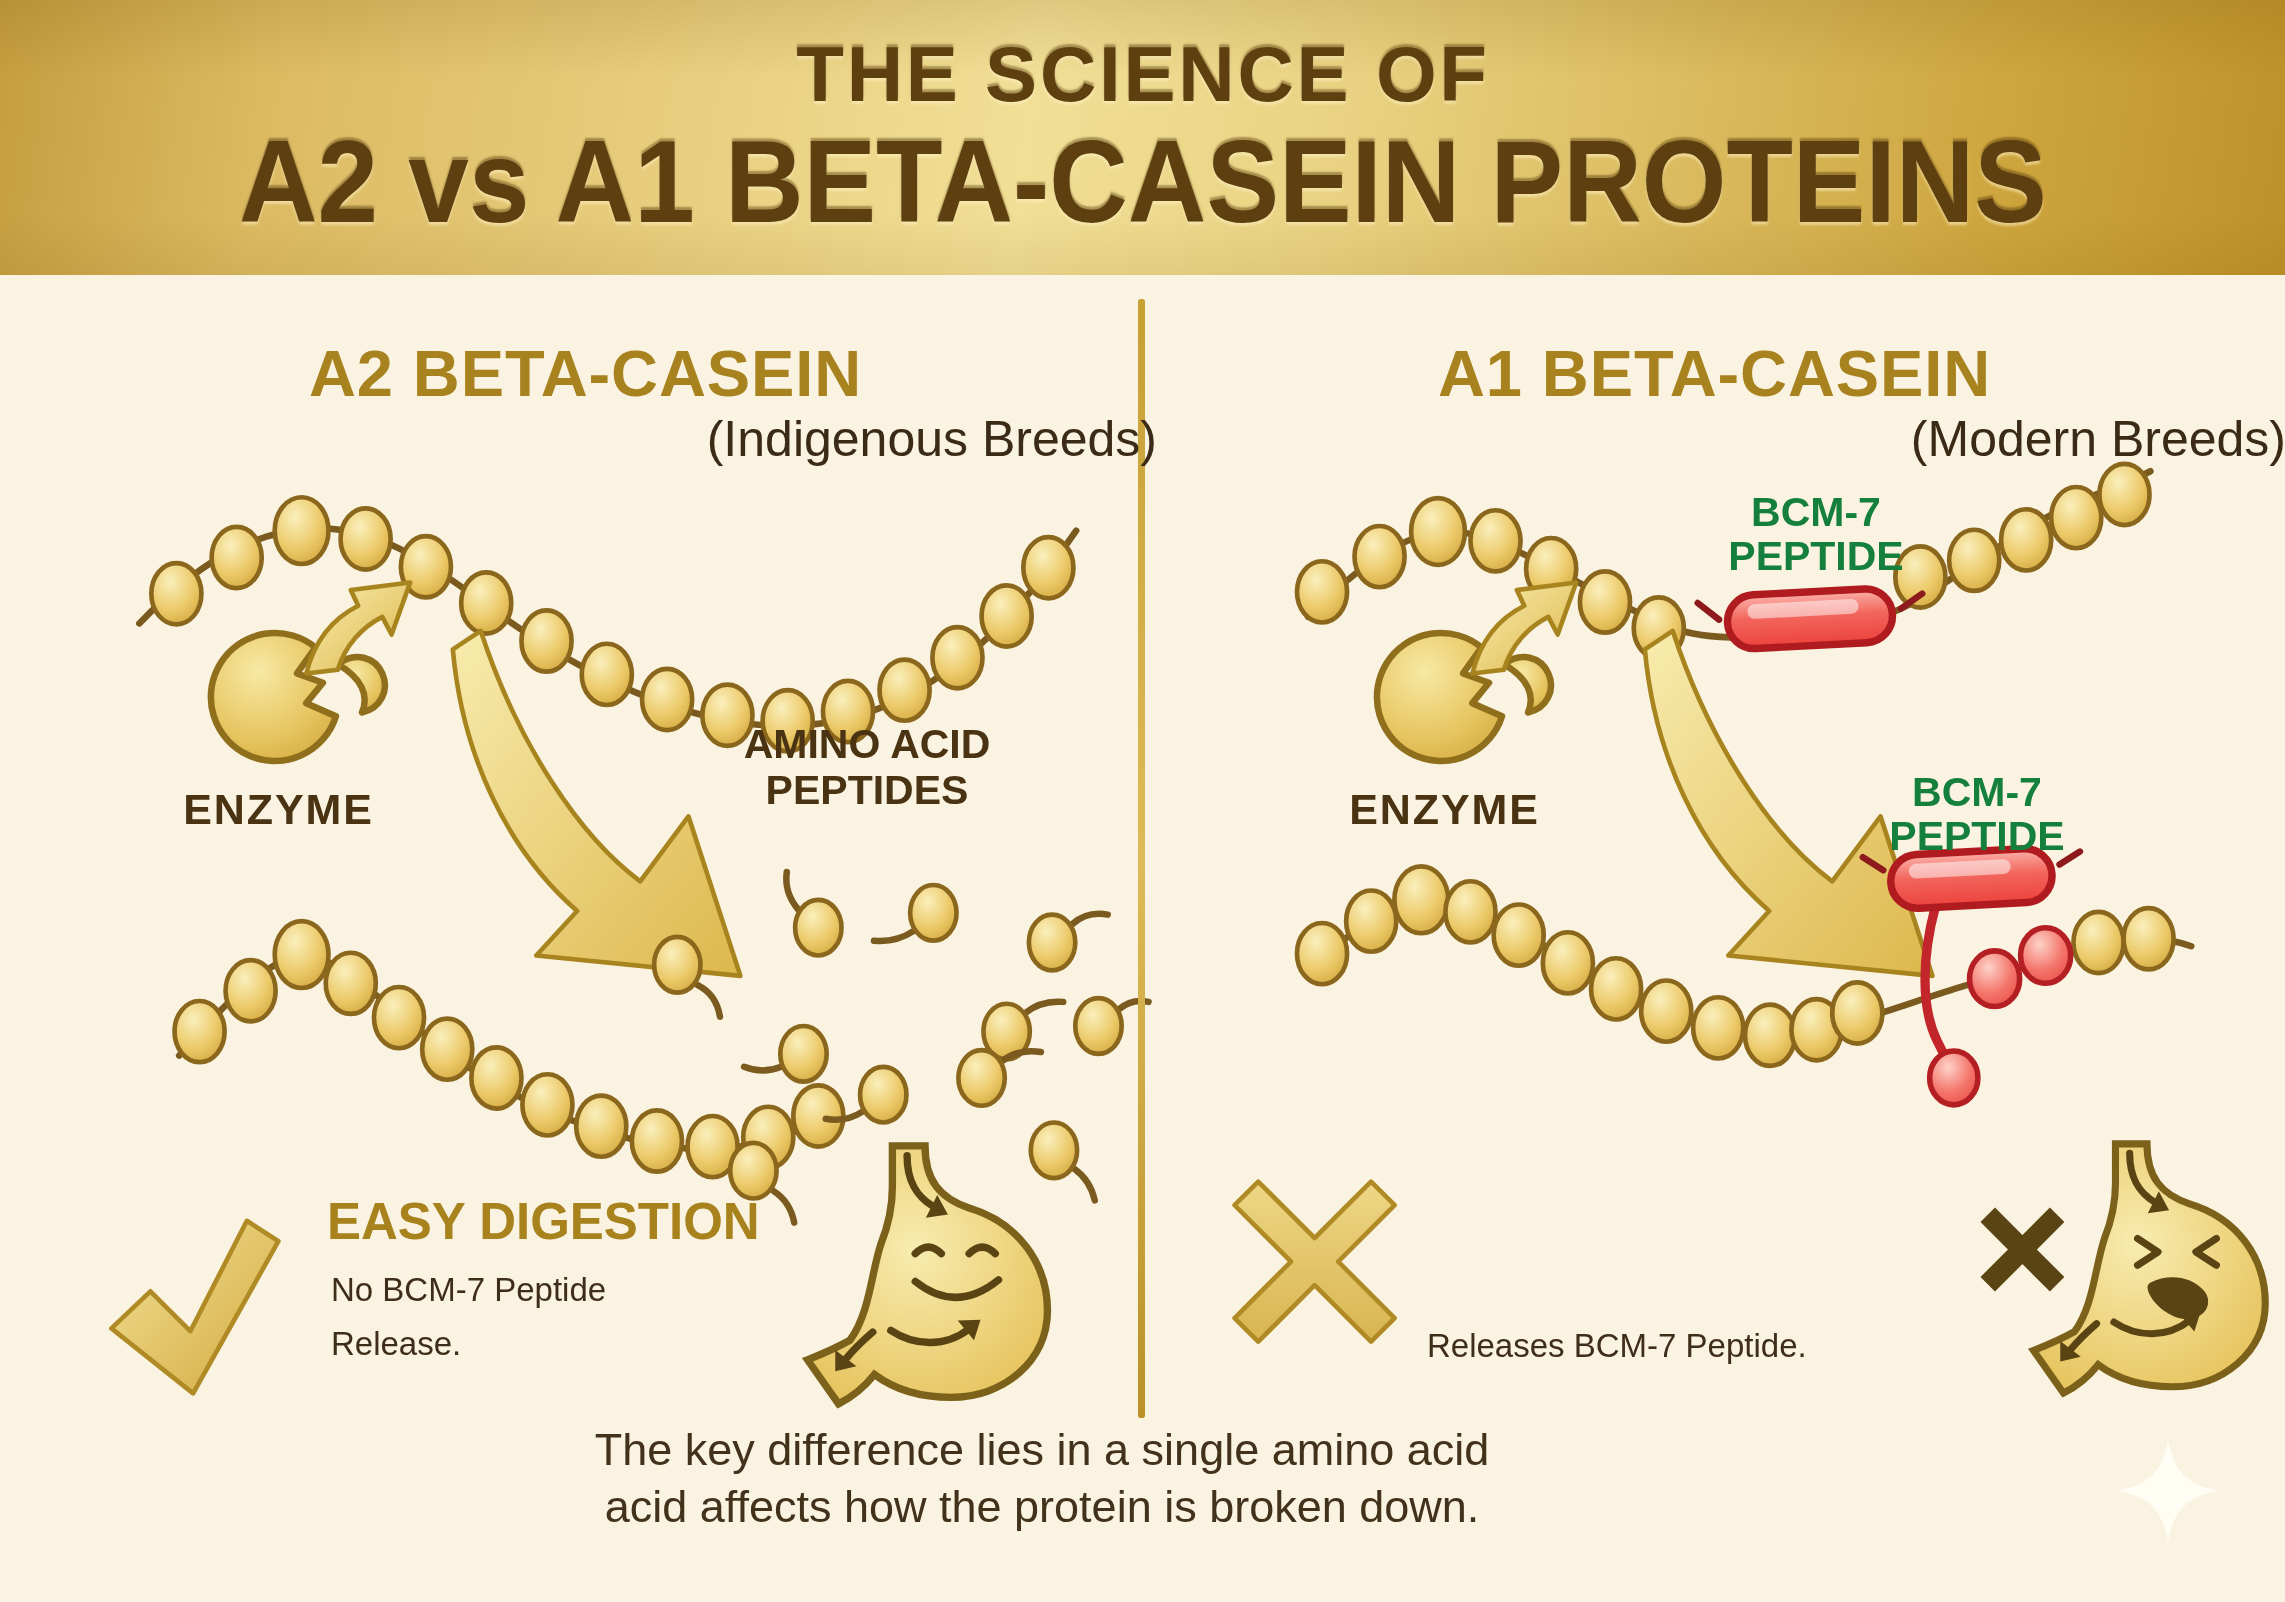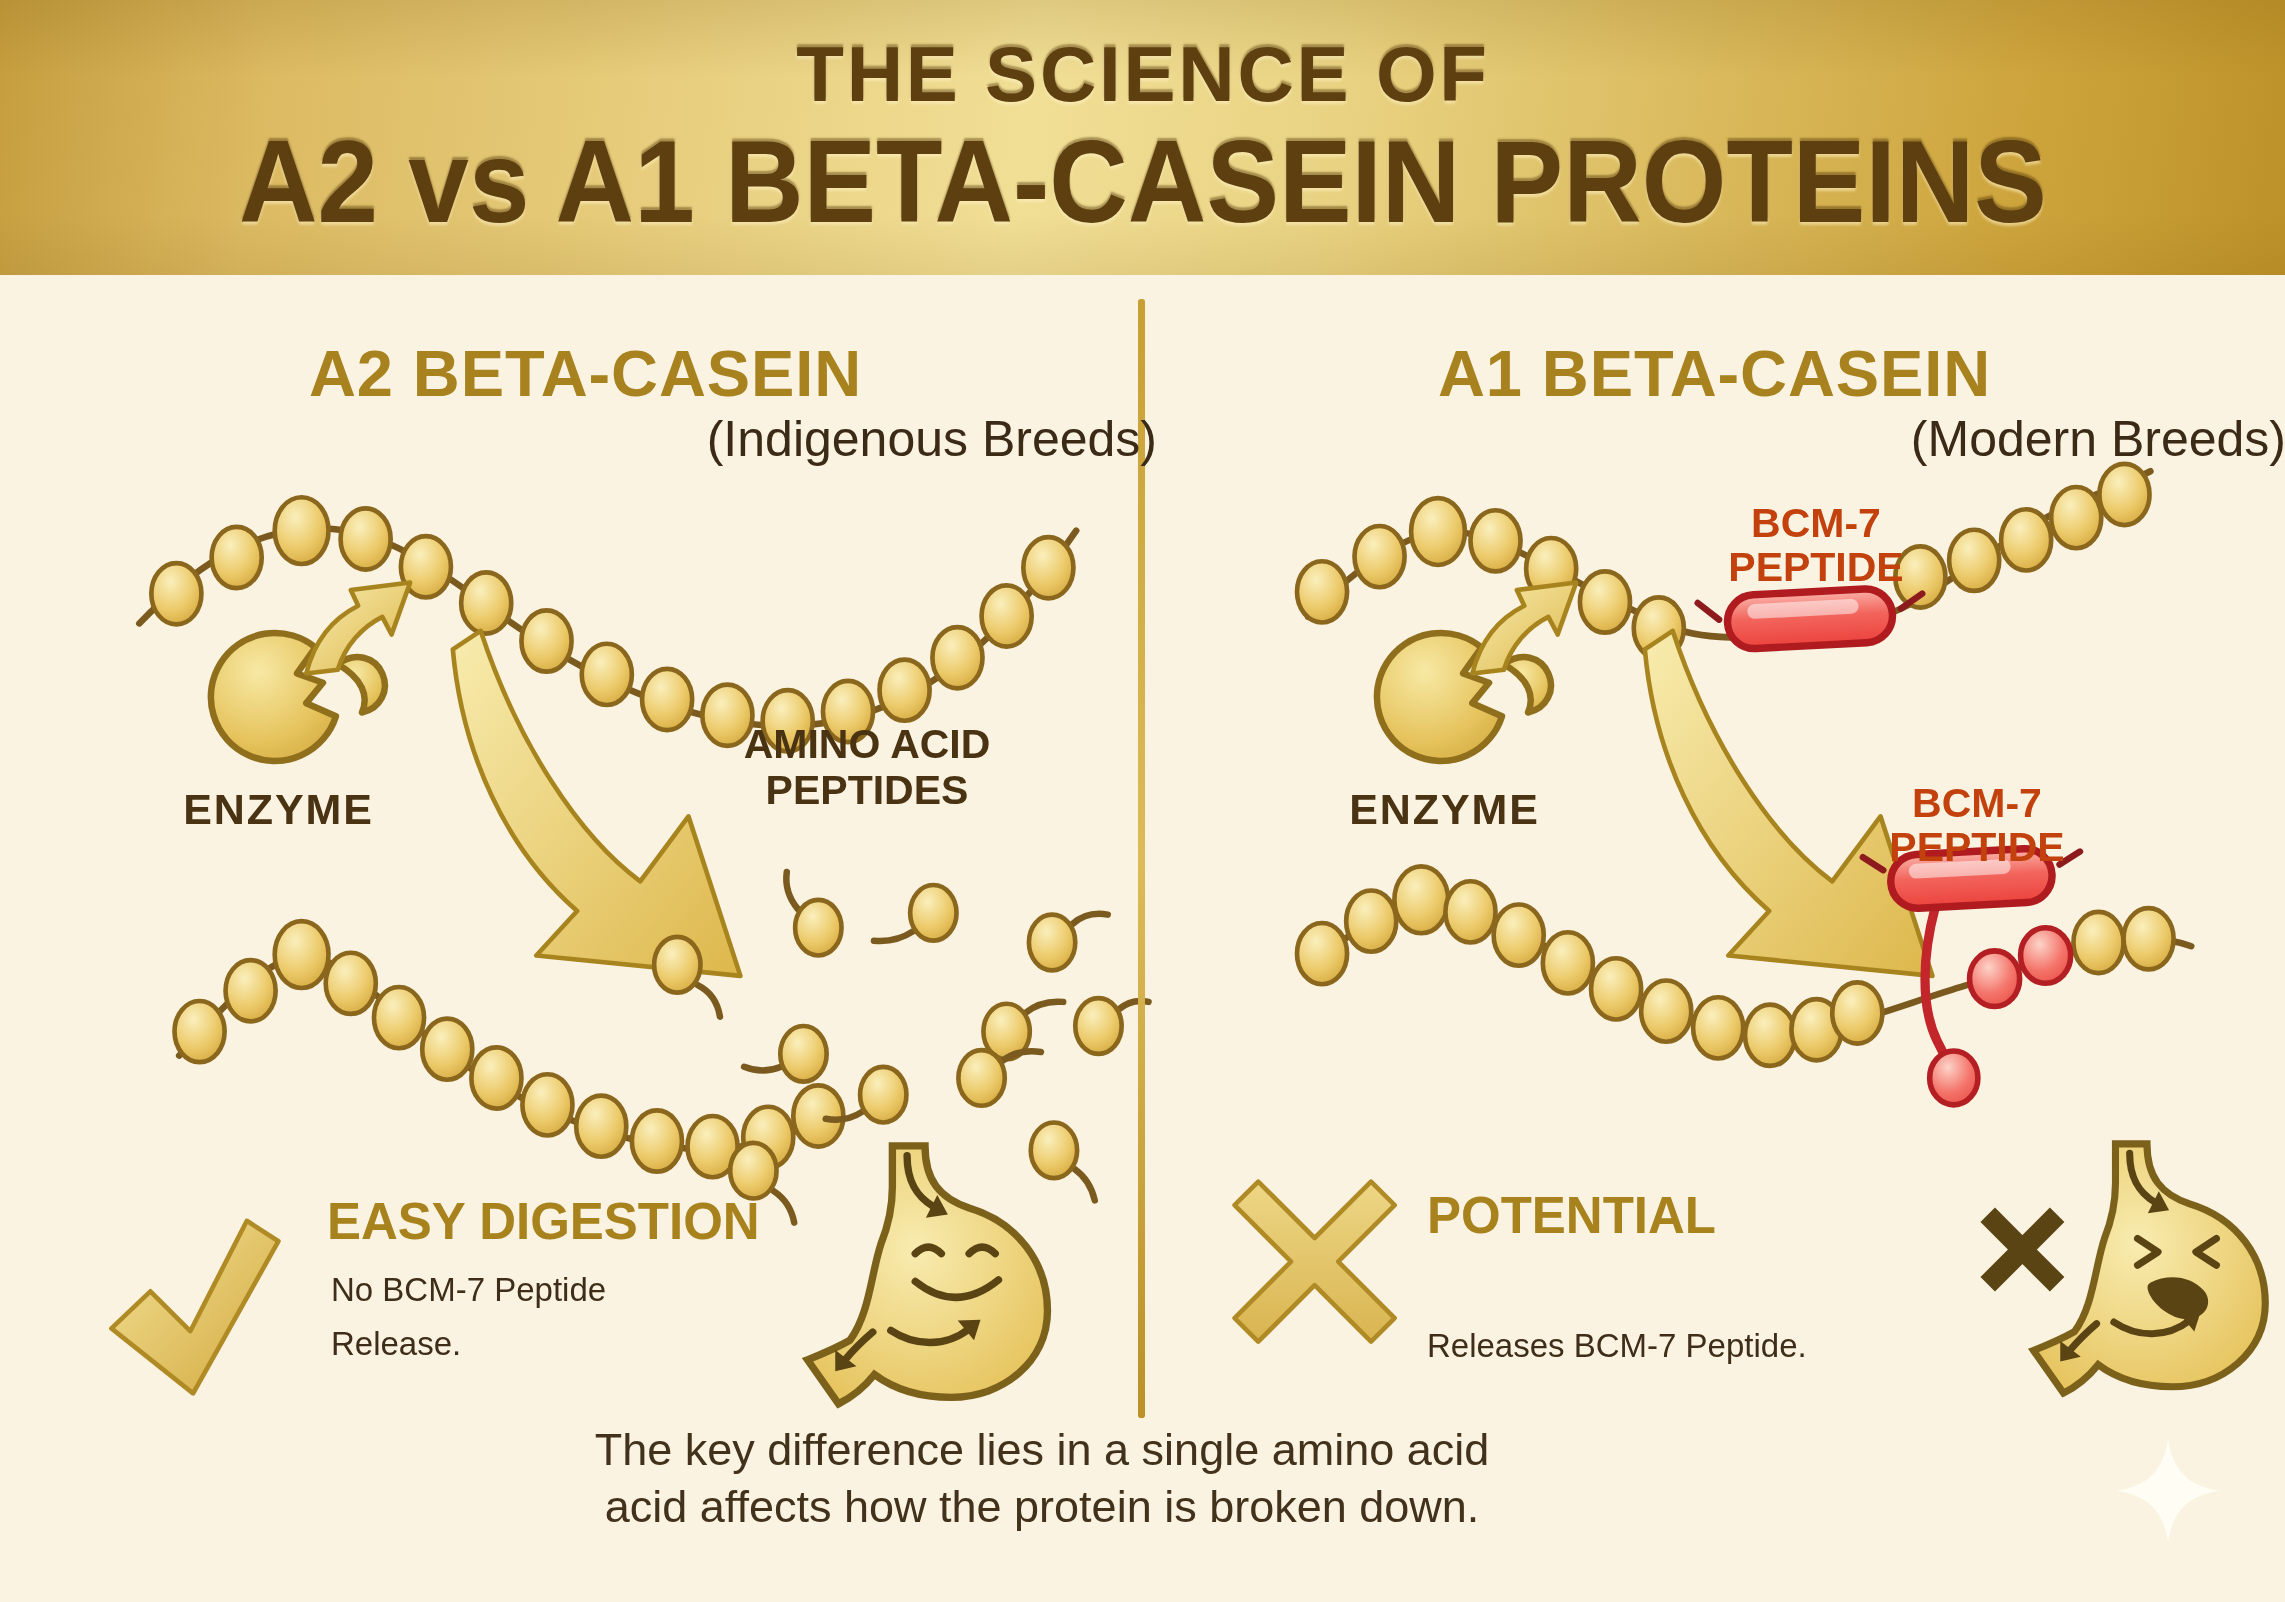--- a/index.html
+++ b/index.html
@@ -31,21 +31,21 @@
   
   .col-title{position:absolute;width:1143px;text-align:center;top:336px;
     font-size:65px;font-weight:bold;color:#a8821e;letter-spacing:0.9px;z-index:2;}
   .col-sub{position:absolute;width:1143px;text-align:right;top:410px;
     font-size:50px;color:#3a2a16;z-index:2;}
   .lt{left:14px;} .rt{left:1143px;}
   .lbl{position:absolute;font-weight:bold;color:#4a3312;text-align:center;z-index:2;}
   .lbl-enzyme-l{left:167px;top:785px;width:223px;font-size:43px;letter-spacing:1.9px;}
   .lbl-enzyme-r{left:1333px;top:785px;width:223px;font-size:43px;letter-spacing:1.9px;}
   .lbl-amino{left:728px;top:721px;width:278px;font-size:41px;line-height:46px;}
-  .lbl-red{color:#c2410c;margin-top:11px;}
+  .lbl-red{color:#15803d;}
   .lbl-bcm-top{left:1714px;top:490px;width:204px;font-size:41px;line-height:44px;}
   .lbl-bcm-2{left:1875px;top:770px;width:204px;font-size:41px;line-height:44px;}
   .v-title{position:absolute;font-weight:bold;font-size:51px;color:#a8821c;line-height:58px;z-index:2;}
   .v-desc{position:absolute;font-size:33px;color:#3e2d18;line-height:54px;z-index:2;}
   .vt-l{left:327px;top:1193px;}
   .vd-l{left:331px;top:1263px;}
   .vt-r{left:1427px;top:1187px;}
   .vd-r{left:1427px;top:1319px;}
   .footer{position:absolute;left:0;top:1421px;width:2084px;text-align:center;
     font-size:45px;color:#42311b;line-height:57px;z-index:2;}
@@ -299,21 +299,21 @@
   <span>PEPTIDE</span>
 </div>
 
 <div class="v-title vt-l">EASY DIGESTION</div>
 <div class="v-desc vd-l">
   <span>No BCM-7 Peptide</span><br>
   <span>Release.</span>
 </div>
 
 <div class="v-title vt-r">
-  <span>POTENTIAL</span><br>
+  <br>
 </div>
 <div class="v-desc vd-r">Releases BCM-7 Peptide.</div>
 
 <div class="footer">
   <span>The key difference lies in a single amino acid</span><br>
   <span>acid affects how the protein is broken down.</span>
 </div>
 
 
 </body></html>

